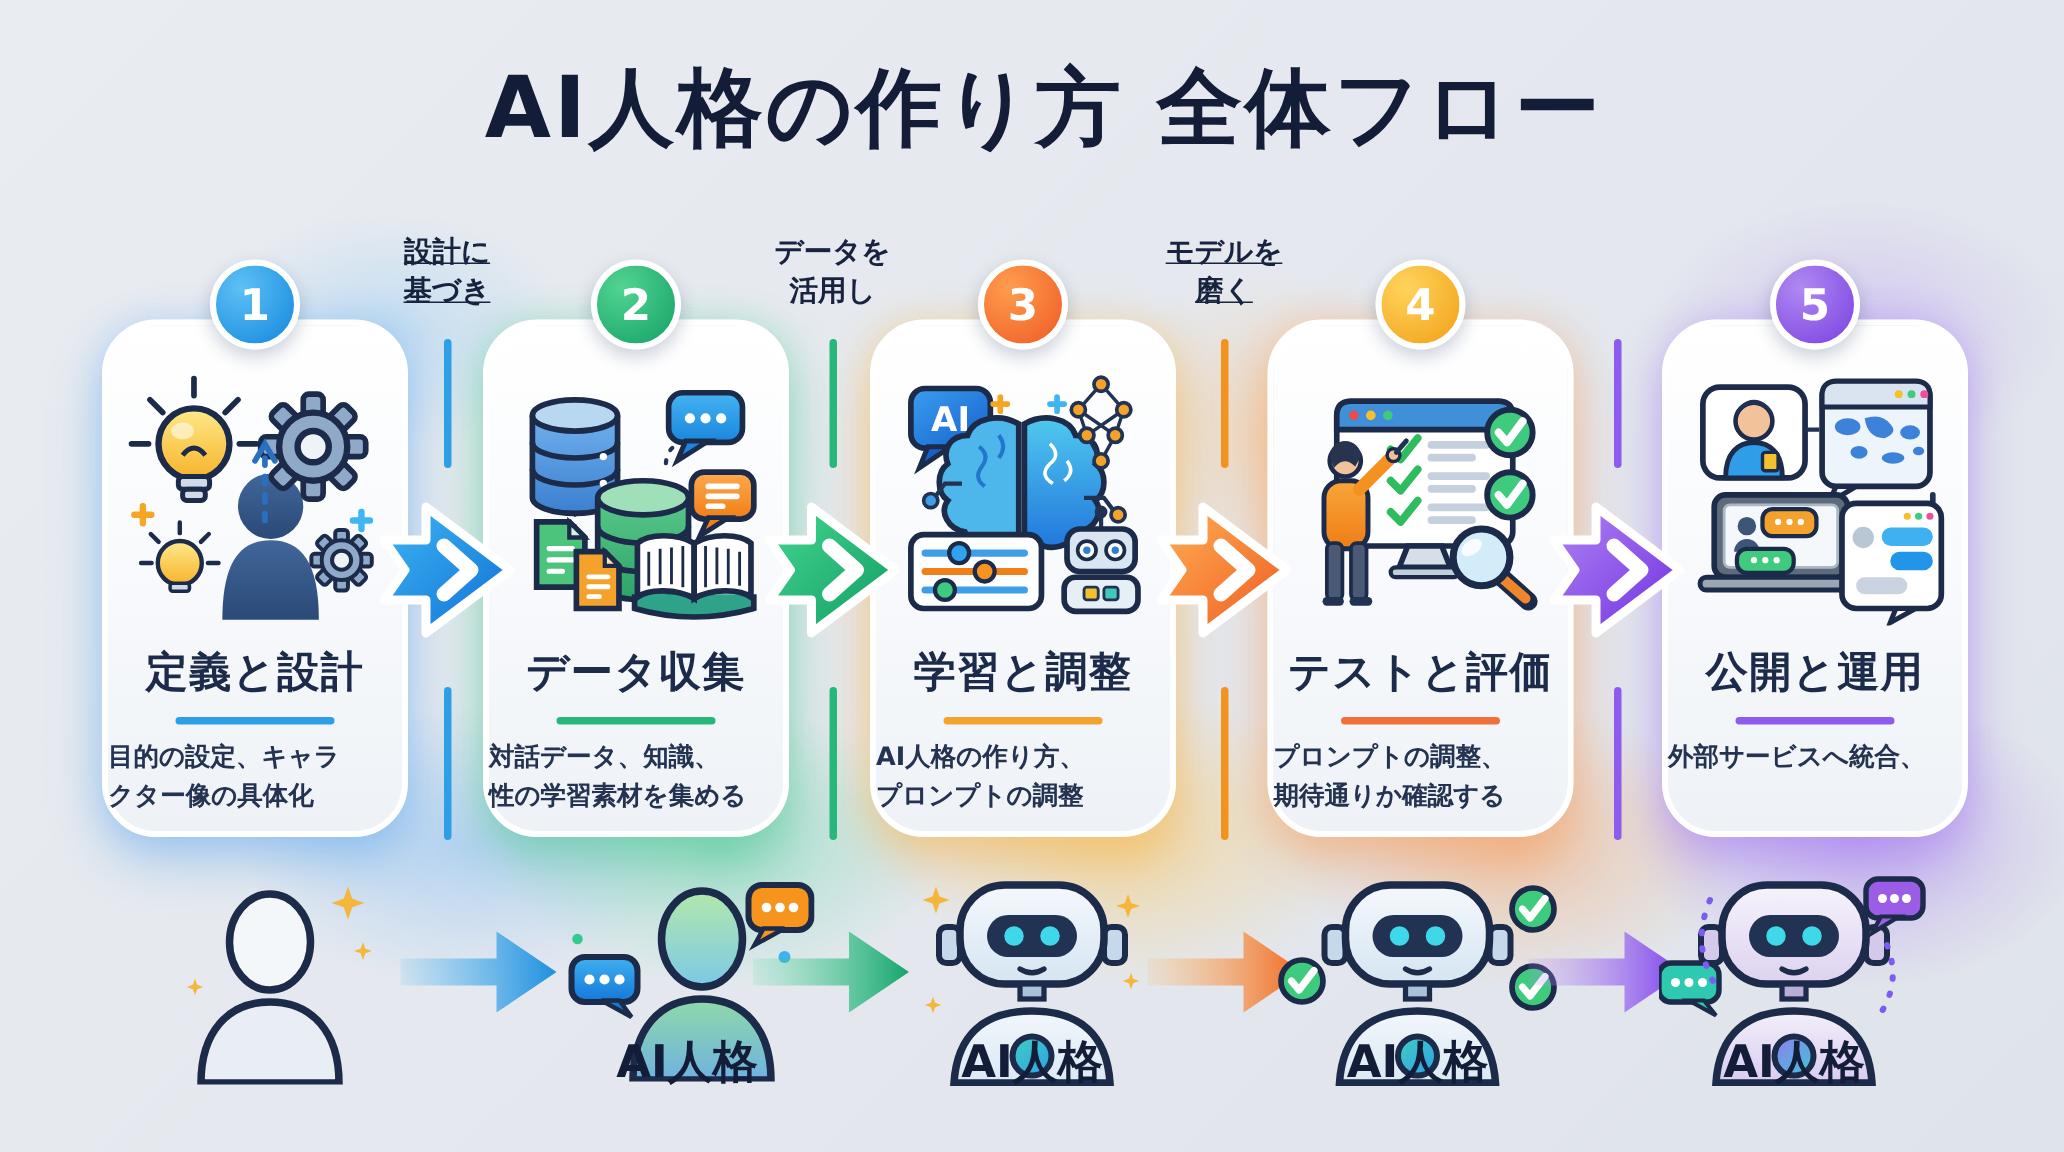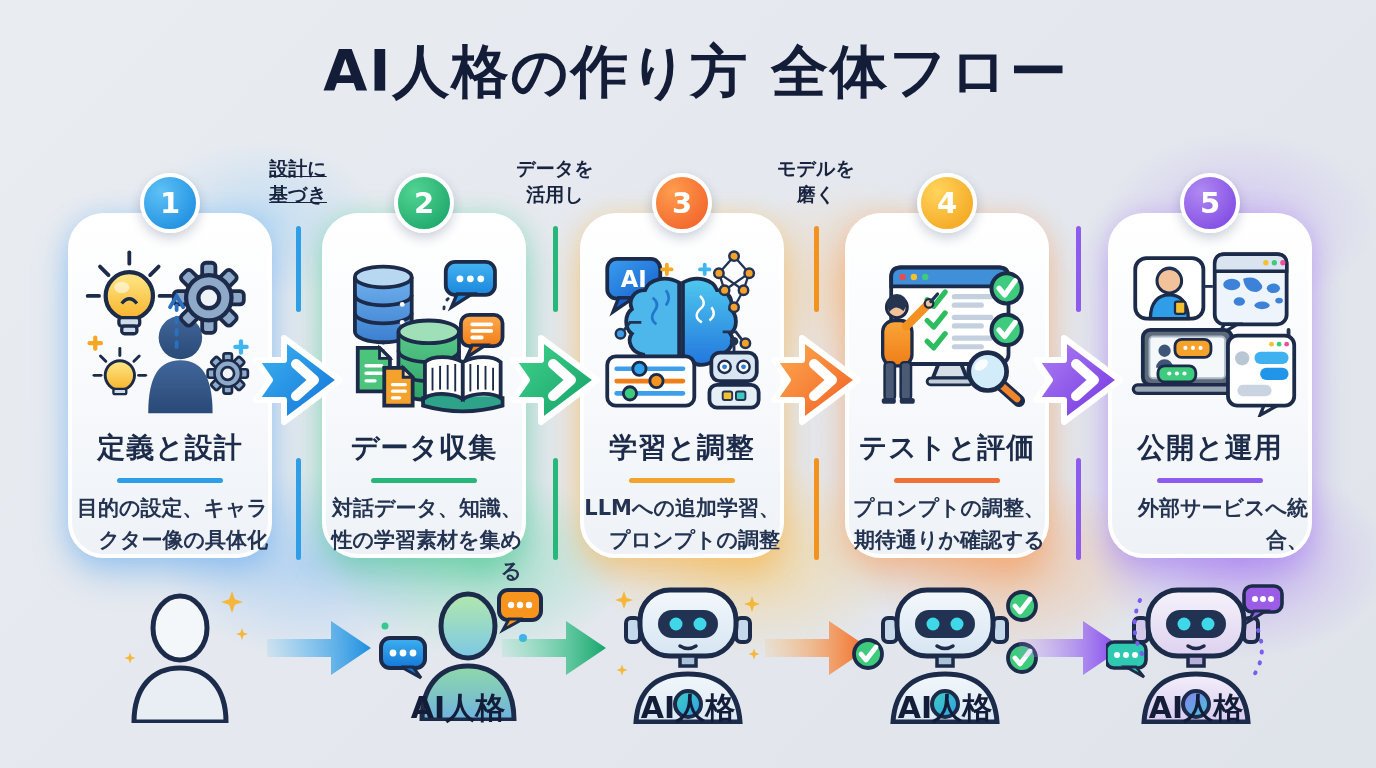--- a/index.html
+++ b/index.html
@@ -29,25 +29,25 @@
   .c1 .badge{background:radial-gradient(circle at 32% 28%,#5ec1f5,#1286dd);}
   .c2 .badge{background:radial-gradient(circle at 32% 28%,#52d492,#14a065);}
   .c3 .badge{background:radial-gradient(circle at 32% 28%,#ff9d4d,#ef5a25);}
   .c4 .badge{background:radial-gradient(circle at 32% 28%,#ffd45c,#f29f16);}
   .c5 .badge{background:radial-gradient(circle at 32% 28%,#b089f2,#7940e0);}
   .icon-box{height:196px;display:flex;align-items:center;justify-content:center;padding-top:14px;}
   .card-title{text-align:center;font-size:28px;font-weight:800;color:#1c2b4a;letter-spacing:1px;margin-top:2px;}
   .divider{width:106px;height:5px;border-radius:3px;margin:11px auto 10px auto;}
   .c1 .divider{background:#2e9fe6;} .c2 .divider{background:#27b77b;}
   .c3 .divider{background:#f2a42e;} .c4 .divider{background:#f0703a;} .c5 .divider{background:#8d5bee;}
-  .card-desc{text-align:right;font-size:21px;font-weight:700;color:#24335­1;color:#243351;line-height:1.5;}
+  .card-desc{text-align:left;font-size:17px;font-weight:700;color:#24335­1;color:#243351;line-height:1.5;}
   
   .trans-label{position:absolute;top:156px;width:150px;text-align:center;
     font-size:19px;font-weight:800;color:#18243f;line-height:1.35;}
-  .tl1{left:223px;text-decoration:underline;} .tl2{left:480px;} .tl3{left:741px;} .tl4{left:1003px;}
+  .tl1{left:223px;text-decoration:underline;} .tl2{left:480px;} .tl3{left:741px;text-decoration:underline;} .tl4{left:1003px;}
   .vline{position:absolute;width:5px;border-radius:3px;}
   .vt{top:226px;height:86px;} .vb{top:458px;height:102px;}
   .v1{left:296px;background:#2e9fe6;} .v2{left:553px;background:#27b77b;}
   .v3{left:814px;background:#f2921f;} .v4{left:1076px;background:#8d5bee;}
   .arrow-svg{position:absolute;top:328px;width:96px;height:104px;}
   .a1{left:250px;} .a2{left:507px;} .a3{left:768px;} .a4{left:1030px;}
   
   .fig{position:absolute;}
   .fig-label{position:absolute;top:688px;width:160px;text-align:center;
     font-size:30px;font-weight:800;color:#141d38;}
@@ -334,21 +334,21 @@
         </g>
         <g stroke-linecap="round" stroke-width="4" fill="none">
           <path d="M72,30 L82,30 M77,25 L77,35" stroke="#f5a623"></path>
           <path d="M112,30 L122,30 M117,25 L117,35" stroke="#3fb6f2"></path>
         </g>
       </svg>
     </div>
     <div class="card-title">学習と調整</div>
     <div class="divider"></div>
     <div class="card-desc">
-      <div>LLMへの追加学習、</div>
+      <div>AI人格の作り方、</div>
       <div>プロンプトの調整</div>
     </div>
   </div>
 
   <div class="card c4">
     <div class="badge">4</div>
     <div class="icon-box">
       <svg width="176" height="176" viewBox="0 0 186 186">
         <defs>
           <linearGradient id="sh4" x1="0" y1="0" x2="0" y2="1">

